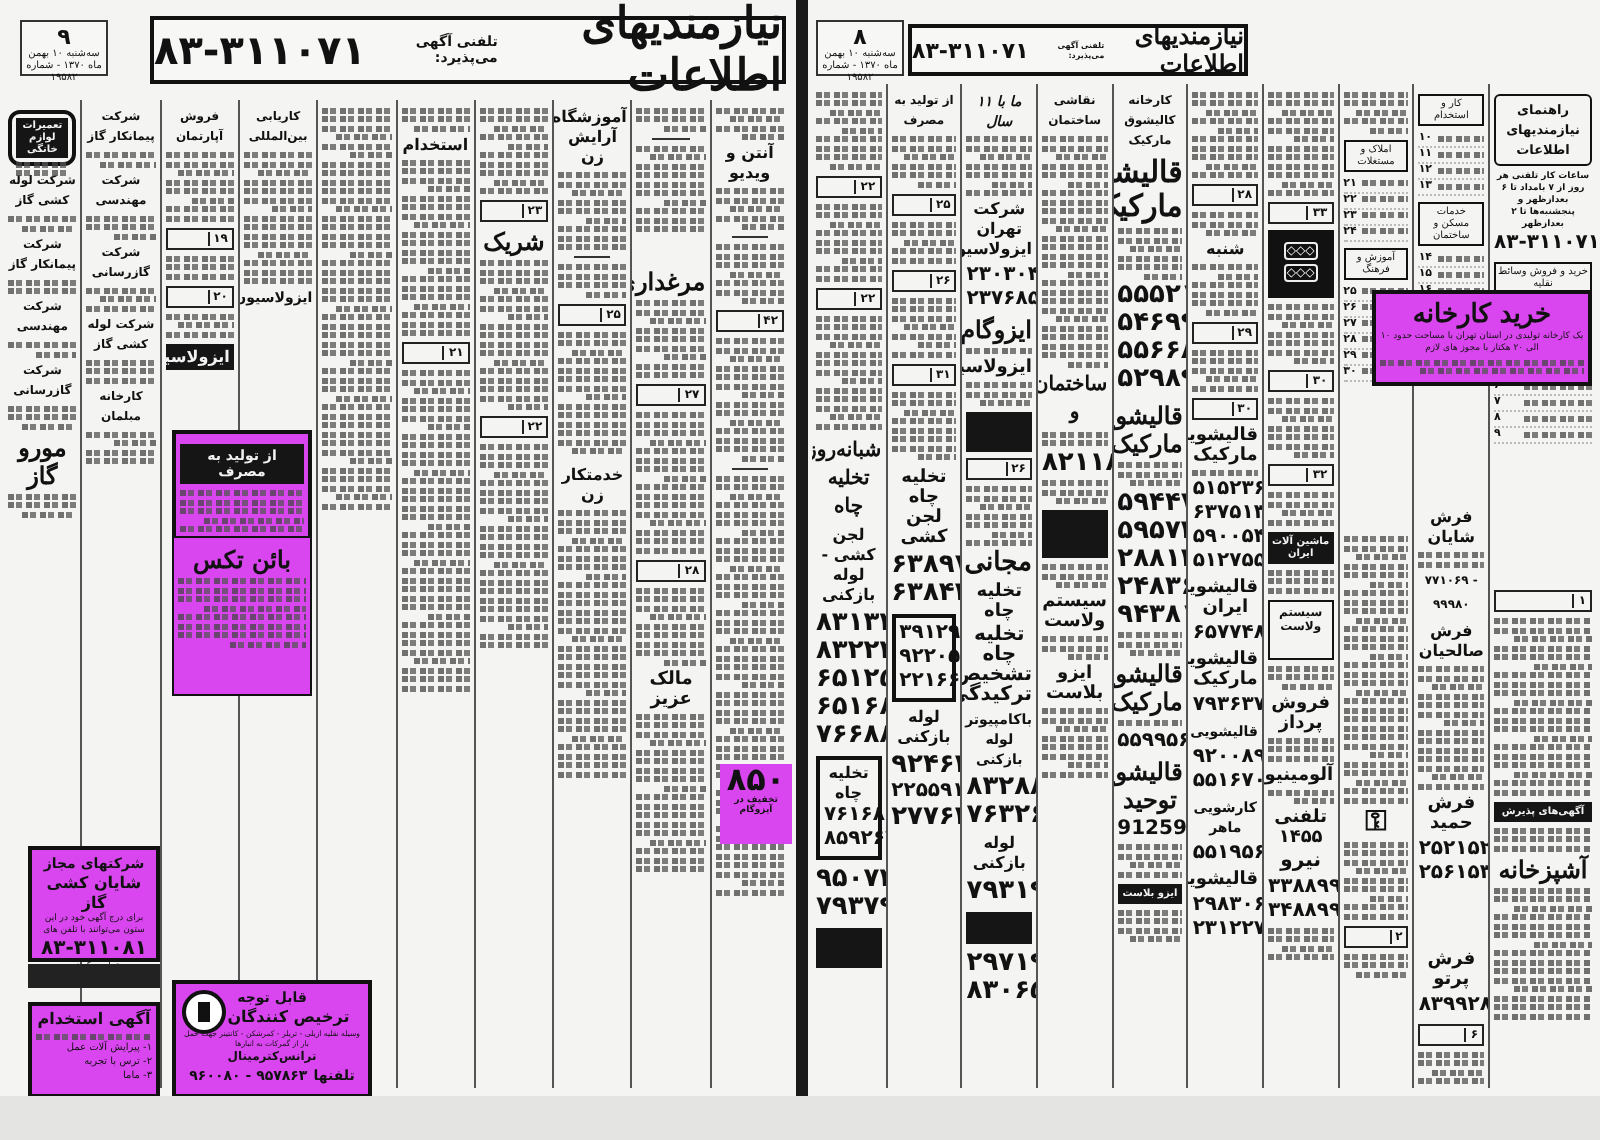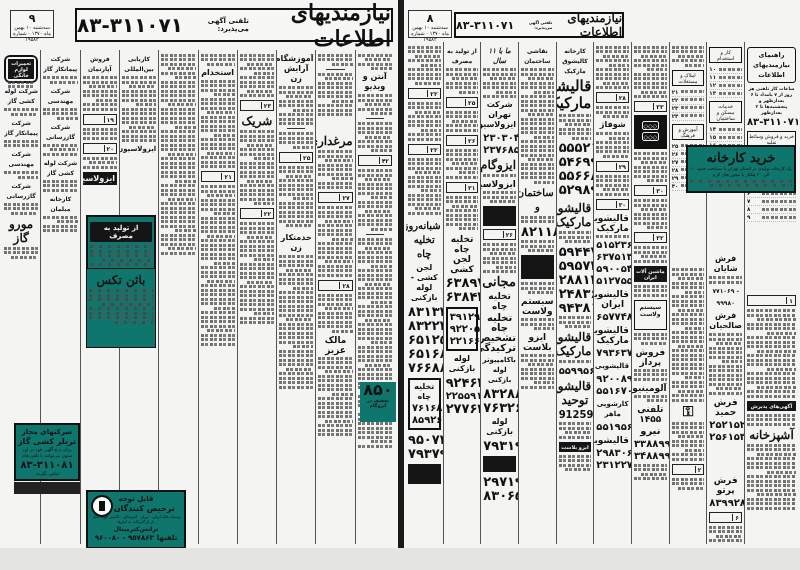--- a/index.html
+++ b/index.html
@@ -40,21 +40,21 @@
   .tag { border: 1px solid #222; font-size: 6px; padding: 1px 2px; margin: 3px 0; display: flex; justify-content: space-between; align-items: center; }
   .tag .n { border-left: 1px solid #222; padding-left: 2px; font-weight: bold; }
   .boxed { border: 1.5px solid #111; padding: 2px; margin: 3px 0; }
   .boxed.thick { border-width: 2px; }
   .inverse { background: #151515; color: #f2f2f2; padding: 2px; text-align: center; font-weight: bold; font-size: 8px; margin: 3px 0; }
   .rule { border-top: 1px solid #333; margin: 3px 8px; }
   .index-list .row { display: flex; justify-content: space-between; font-size: 5.5px; line-height: 7px; border-bottom: 1px dotted #bbb; }
   .index-list .row .num { font-weight: bold; }
 
   
-  .abs { position: absolute; background: #0f766e; direction: rtl; }
+  .abs { position: absolute; background: #d946ef; direction: rtl; }
 </style>
 </head>
 <body>
 
 <div class="spread">
 
   <div class="page page-left">
 
     <div class="pagebox" style="left:10px;">
       <span class="num">۹</span>
@@ -593,28 +593,35 @@
         <div class="txt"></div>
         <div class="txt mid"></div>
         <div class="txt"></div>
         <div class="txt"></div>
         <div class="txt"></div>
         <div class="txt short"></div>
     </div>
 
     <div class="abs boxed thick" style="left:14px; top:420px; width:66px; height:58px; text-align:center;">
       <div class="head" style="font-size:7px; margin:0;">شرکتهای مجاز</div>
-      <div class="head" style="font-size:8px; margin:0;">تریلر کشی گاز</div>
+      <div class="head" style="font-size:8px; margin:0;">شایان کشی گاز</div>
       <div style="font-size:4.5px; line-height:6px;">برای درج آگهی خود در این ستون می‌توانند با تلفن های</div>
       <div class="phone-mid">۸۳-۳۱۱۰۸۱</div>
       <div style="font-size:4.5px;">تماس بگیرند.</div>
     </div>
 
     <div class="abs" style="left:14px; top:482px; width:66px; height:12px; background:#222; color:#eee; font-size:5px; text-align:center; line-height:12px;">&nbsp;</div>
 
+    <div class="abs boxed thick" style="left:14px; top:498px; width:66px; height:48px;">
+      <div class="head" style="font-size:8px; margin:0;">آگهی استخدام</div>
+      <div class="txt"></div>
+      <div style="font-size:5px; line-height:7px;">۱- پیرایش آلات عمل</div>
+      <div style="font-size:5px; line-height:7px;">۲- ترس با تجربه</div>
+      <div style="font-size:5px; line-height:7px;">۳- ماما</div>
+    </div>
 
     <div class="abs boxed thick" style="left:86px; top:487px; width:100px; height:59px;">
       <div style="position:absolute; left:3px; top:3px; width:22px; height:22px; border:2px solid #111; border-radius:50%; background:#fff;">
         <div style="position:absolute; left:6px; top:4px; width:6px; height:10px; background:#111;"></div>
       </div>
       <div class="head" style="font-size:7px; margin:0;">قابل توجه</div>
       <div class="head" style="font-size:8px; margin:0;">ترخیص کنندگان کالا</div>
       <div style="font-size:3.8px; line-height:5px; text-align:center;">وسیله نقلیه ازیلی - تریلر - کمرشکن - کانتینر جهت حمل بار از گمرکات به انبارها</div>
       <div class="head" style="font-size:6px; margin:0;">ترانس‌کترمینال</div>
       <div style="display:flex; justify-content:center; gap:3px; font-weight:bold; font-size:7px;">
@@ -1017,21 +1024,21 @@
           <div class="txt"></div>
           <div class="txt mid"></div>
           <div class="txt"></div>
         <div class="tag">
             <span class="n">۲۸</span>
             <span></span>
           </div>
         <div class="txt"></div>
           <div class="txt"></div>
           <div class="txt mid"></div>
-        <div class="head">شوفاژ</div>
+        <div class="head">شنبه</div>
         <div class="txt"></div>
           <div class="txt short"></div>
           <div class="txt"></div>
         <div class="txt"></div>
           <div class="txt"></div>
           <div class="txt mid"></div>
         <div class="tag">
             <span class="n">۲۹</span>
             <span></span>
           </div>

